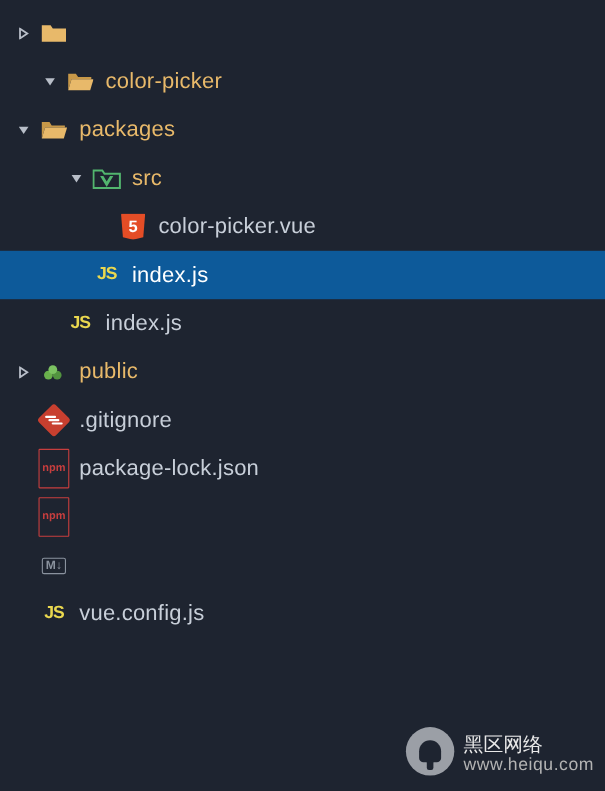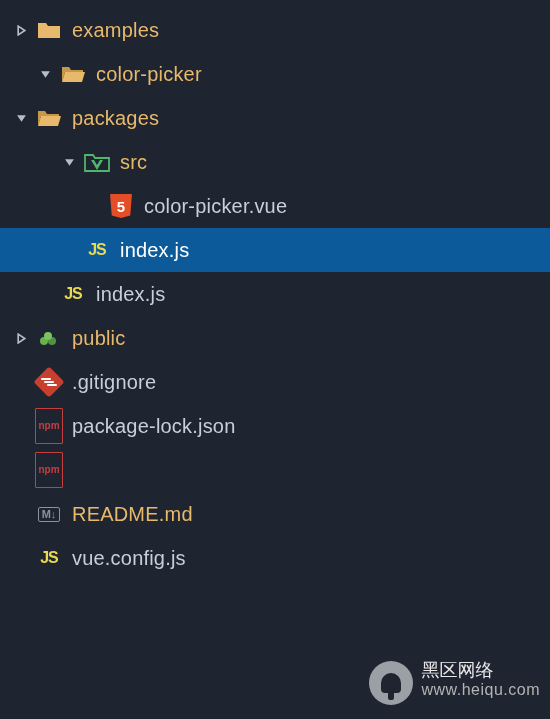--- a/index.html
+++ b/index.html
@@ -54,21 +54,21 @@
   .git-icon { background:#c83f2f; width:22px; height:22px; transform: rotate(45deg); border-radius:3px; display:flex; align-items:center; justify-content:center; }
   .git-icon::after { content:""; width:10px; height:2px; background:#fff; transform: rotate(-45deg); box-shadow: -3px -3px 0 0 #fff, 3px 3px 0 0 #fff; border-radius:1px; }
   .babel-icon { color:#c8a952; font-weight:700; font-size:10px; font-style: italic; letter-spacing:-0.5px; }
   .npm-icon { color:#c73e3e; font-weight:700; font-size:10px; border:1.5px solid #c73e3e; padding:12px 2px; line-height:1; border-radius:1px; }
   .md-icon { color:#8a929e; font-weight:700; font-size:11px; border:1.8px solid #8a929e; padding:1px 3px; line-height:1; border-radius:2px; }
   .watermark {
     position: absolute;
     right: 10px;
     bottom: 14px;
     display: flex;
-    align-items: flex-start;
+    align-items: flex-end;
     gap: 8px;
   }
   .watermark .logo {
     width: 44px; height: 44px; border-radius: 50%;
     background: #9b9fa6;
     display:flex; align-items:center; justify-content:center;
   }
   .watermark .mush { width:20px; height:20px; background:#1e2430; border-radius: 50% 50% 4px 4px; position:relative; }
   .watermark .mush::after { content:""; position:absolute; bottom:-7px; left:7px; width:6px; height:9px; background:#1e2430; border-radius:2px; }
   .watermark .txt { display:flex; flex-direction:column; line-height:1.1; }
@@ -84,21 +84,20 @@
     <span class="arrow">
         <svg viewBox="0 0 10 10">
           <path d="M2 1 L8 5 L2 9 Z" fill="none" stroke="#b8bec8" stroke-width="1.5"></path>
         </svg>
       </span>
     <span class="icon folder-closed">
         <svg viewBox="0 0 24 20">
           <path d="M1 3 L9 3 L11 6 L23 6 L23 18 L1 18 Z" fill="#e8b96a"></path>
         </svg>
       </span>
-    <span class="label accent">examples</span>
   </div>
 
 
   <div class="row">
     <span class="indent"></span>
     <span class="arrow">
         <svg viewBox="0 0 10 10">
           <path d="M1 2 L5 8 L9 2 Z" fill="#b8bec8"></path>
         </svg>
       </span>
@@ -211,21 +210,20 @@
     <span class="icon">
         <span class="npm-icon">npm</span>
       </span>
   </div>
 
   <div class="row">
     <span class="arrow blank"></span>
     <span class="icon">
         <span class="md-icon">M↓</span>
       </span>
-    <span class="label accent">README.md</span>
   </div>
 
   <div class="row">
     <span class="arrow blank"></span>
     <span class="icon">
         <span class="js-icon">JS</span>
       </span>
     <span class="label normal">vue.config.js</span>
   </div>
 

